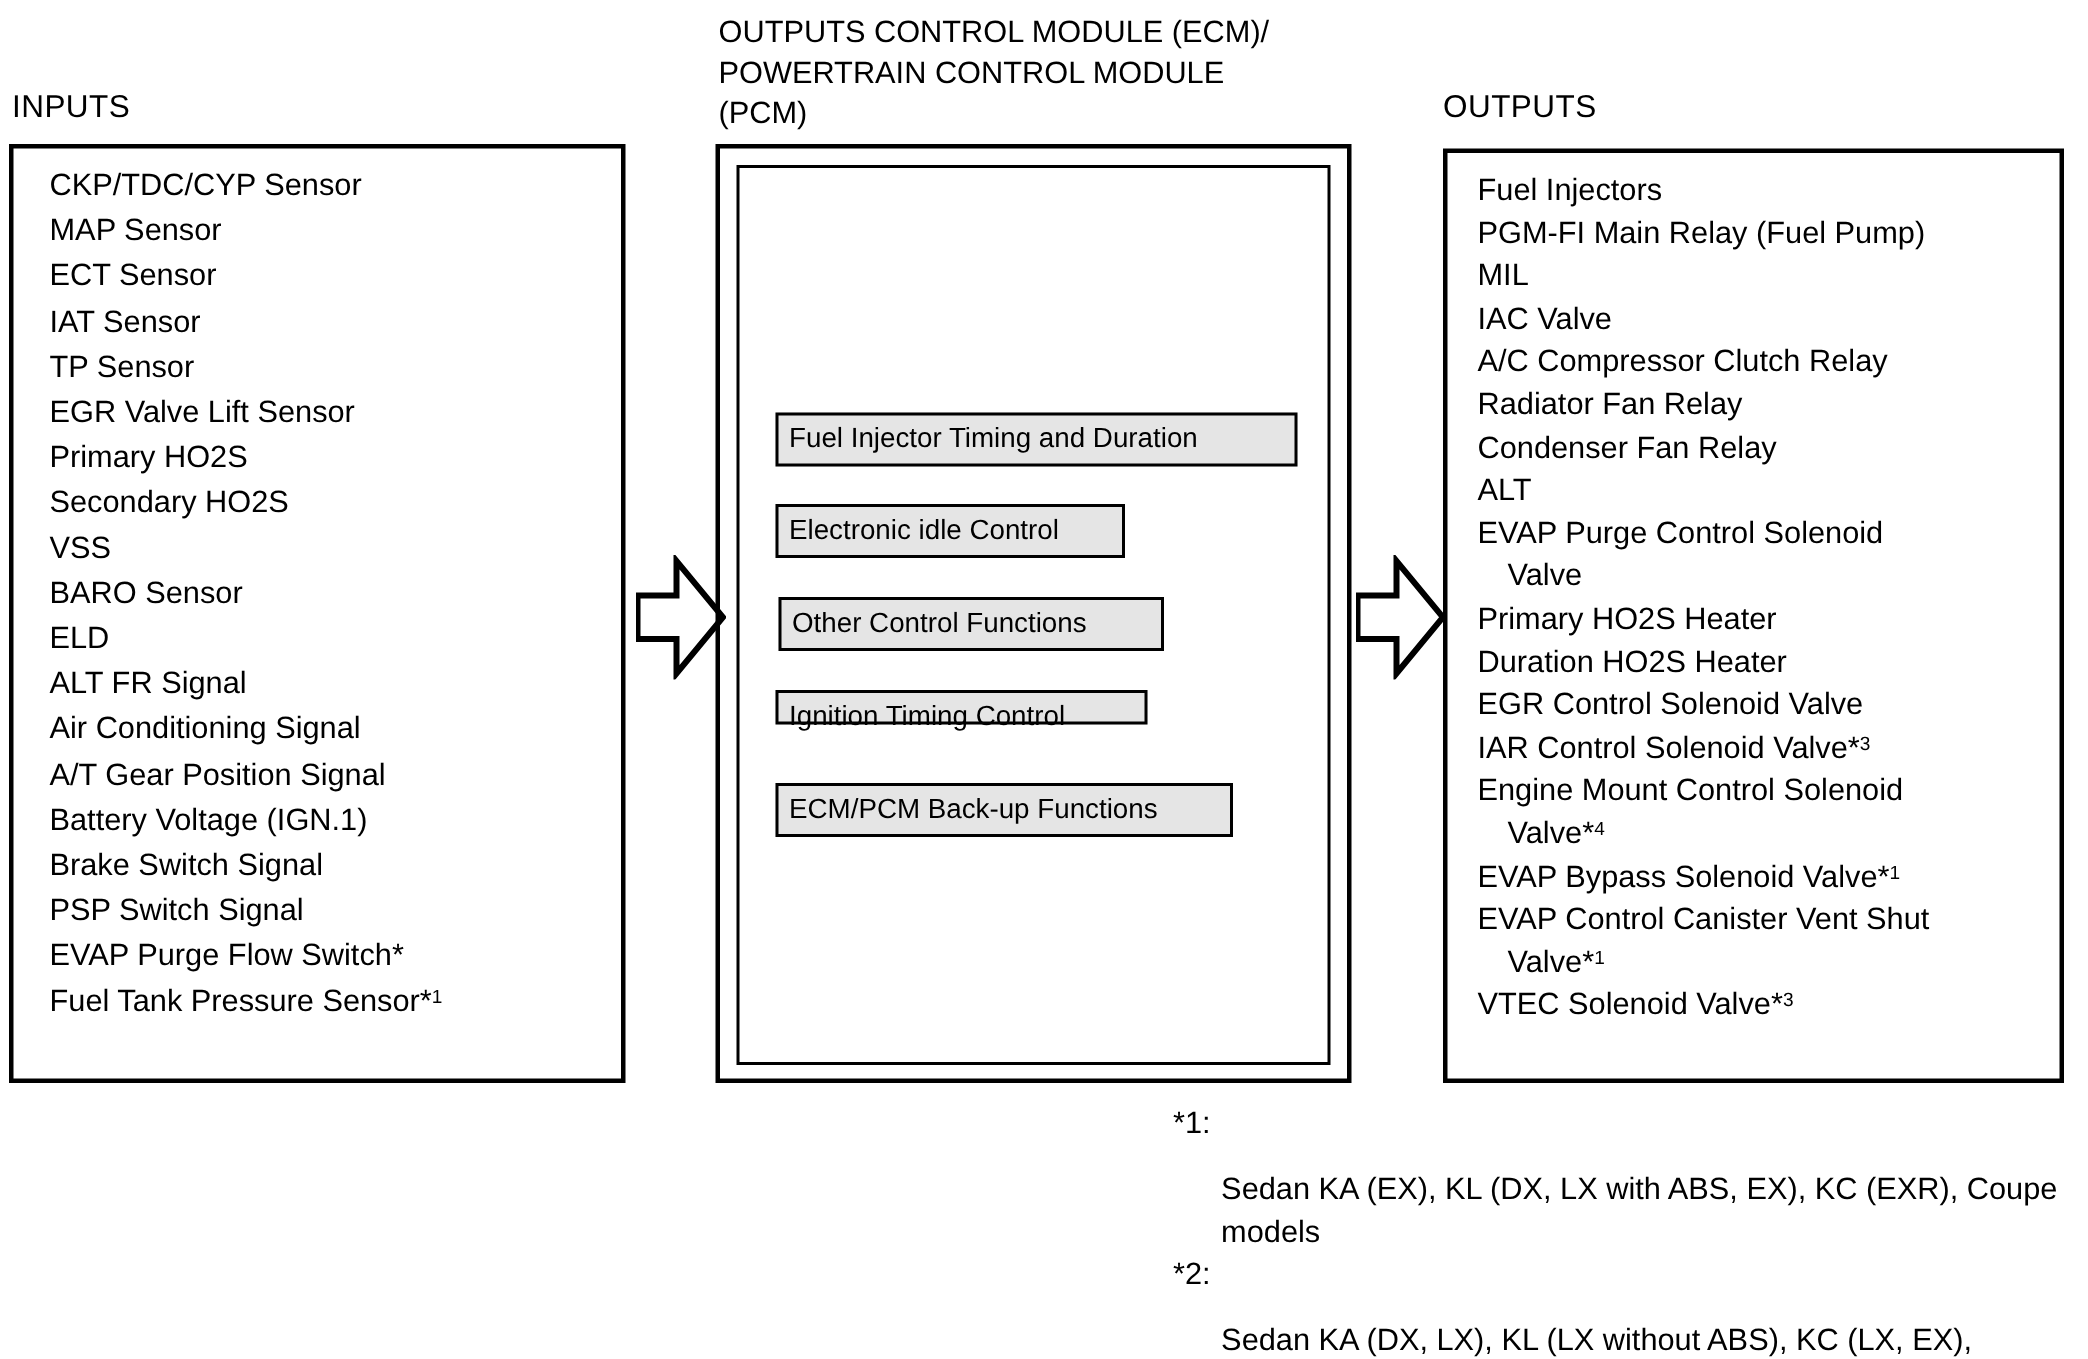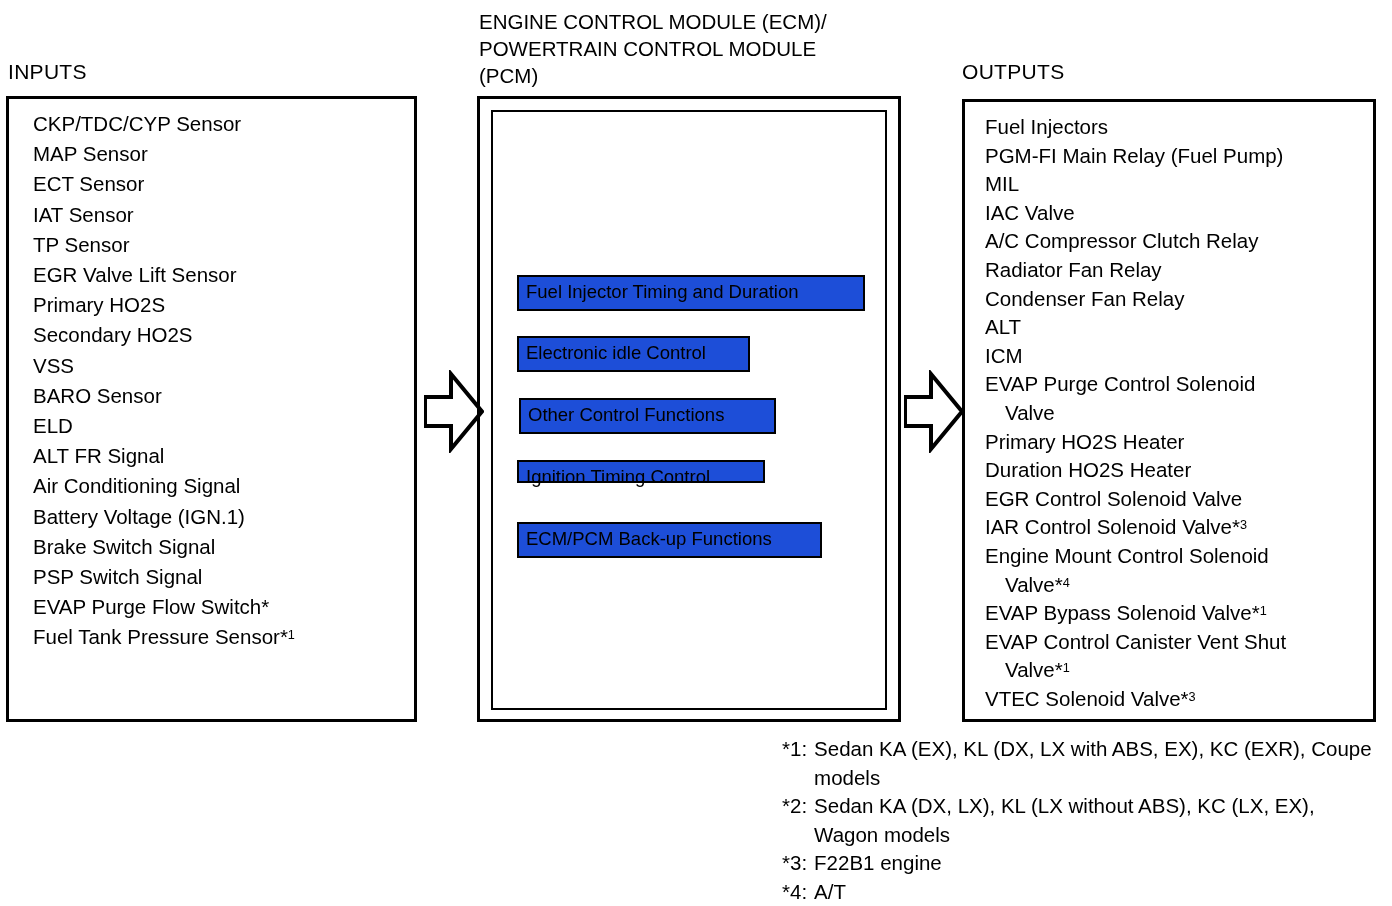--- a/index.html
+++ b/index.html
@@ -77,21 +77,21 @@
     box-sizing: border-box;
   }
   .func-box {
     position: absolute;
     border: 2px solid #000;
     box-sizing: border-box;
     font-size: 18.5px;
     line-height: 30px;
     padding: 0 7px;
     white-space: nowrap;
-    background: #1d4ed8;
+    background: #e5e5e5;
   }
 
   
   .block-arrow {
     position: absolute;
     width: 60px;
     height: 83px;
   }
 
   
@@ -140,20 +140,21 @@
     display: flex;
     align-items: flex-start;
   }
   #footnotes .fn-mark {
     flex: 0 0 auto;
     white-space: nowrap;
     padding-right: 7px;
   }
   #footnotes .fn-text {
     flex: 1 1 auto;
+    margin-top: 44px;
   }
 </style>
 </head>
 <body>
 
 <div class="section-label" id="inputs-label">INPUTS</div>
 
 <div id="inputs-box">
   <div id="inputs-list">
       <div class="row">CKP/TDC/CYP Sensor</div>
@@ -162,36 +163,37 @@
       <div class="row">IAT Sensor</div>
       <div class="row">TP Sensor</div>
       <div class="row">EGR Valve Lift Sensor</div>
       <div class="row">Primary HO2S</div>
       <div class="row">Secondary HO2S</div>
       <div class="row">VSS</div>
       <div class="row">BARO Sensor</div>
       <div class="row">ELD</div>
       <div class="row">ALT FR Signal</div>
       <div class="row">Air Conditioning Signal</div>
+      <div class="row">A/T Gear Position Signal</div>
       <div class="row">Battery Voltage (IGN.1)</div>
       <div class="row">Brake Switch Signal</div>
       <div class="row">PSP Switch Signal</div>
       <div class="row">EVAP Purge Flow Switch*</div>
       <div class="row">Fuel Tank Pressure Sensor*<sup>1</sup></div>
     </div>
 </div>
 
 <div class="block-arrow" style="left:424px; top:370px;">
   <svg width="60" height="83" viewBox="0 0 60 83" xmlns="http://www.w3.org/2000/svg">
     <path d="M 1 27 L 27 27 L 27 4 L 58 41.5 L 27 79 L 27 56 L 1 56 Z" fill="none" stroke="#000" stroke-width="4" stroke-linejoin="miter"></path>
   </svg>
 </div>
 
 <div id="ecm-title">
-  <div class="tline">ENGINE CONTROL MODULE (ECM)/</div>
+  <div class="tline">OUTPUTS CONTROL MODULE (ECM)/</div>
   <div class="tline">POWERTRAIN CONTROL MODULE</div>
   <div class="tline">(PCM)</div>
 </div>
 
 <div id="ecm-outer">
   <div id="ecm-inner">
 
     <div class="func-box" style="left:24px; top:163px; width:348px; height:36px;">Fuel Injector Timing and Duration</div>
 
     <div class="func-box" style="left:24px; top:224px; width:233px; height:36px;">Electronic idle Control</div>
@@ -216,21 +218,20 @@
 <div id="outputs-box">
   <div id="outputs-list">
       <div class="row">Fuel Injectors</div>
       <div class="row">PGM-FI Main Relay (Fuel Pump)</div>
       <div class="row">MIL</div>
       <div class="row">IAC Valve</div>
       <div class="row">A/C Compressor Clutch Relay</div>
       <div class="row">Radiator Fan Relay</div>
       <div class="row">Condenser Fan Relay</div>
       <div class="row">ALT</div>
-      <div class="row">ICM</div>
       <div class="row">EVAP Purge Control Solenoid</div>
       <div class="row cont">Valve</div>
       <div class="row">Primary HO2S Heater</div>
       <div class="row">Duration HO2S Heater</div>
       <div class="row">EGR Control Solenoid Valve</div>
       <div class="row">IAR Control Solenoid Valve*<sup>3</sup></div>
       <div class="row">Engine Mount Control Solenoid</div>
       <div class="row cont">Valve*<sup>4</sup></div>
       <div class="row">EVAP Bypass Solenoid Valve*<sup>1</sup></div>
       <div class="row">EVAP Control Canister Vent Shut</div>

